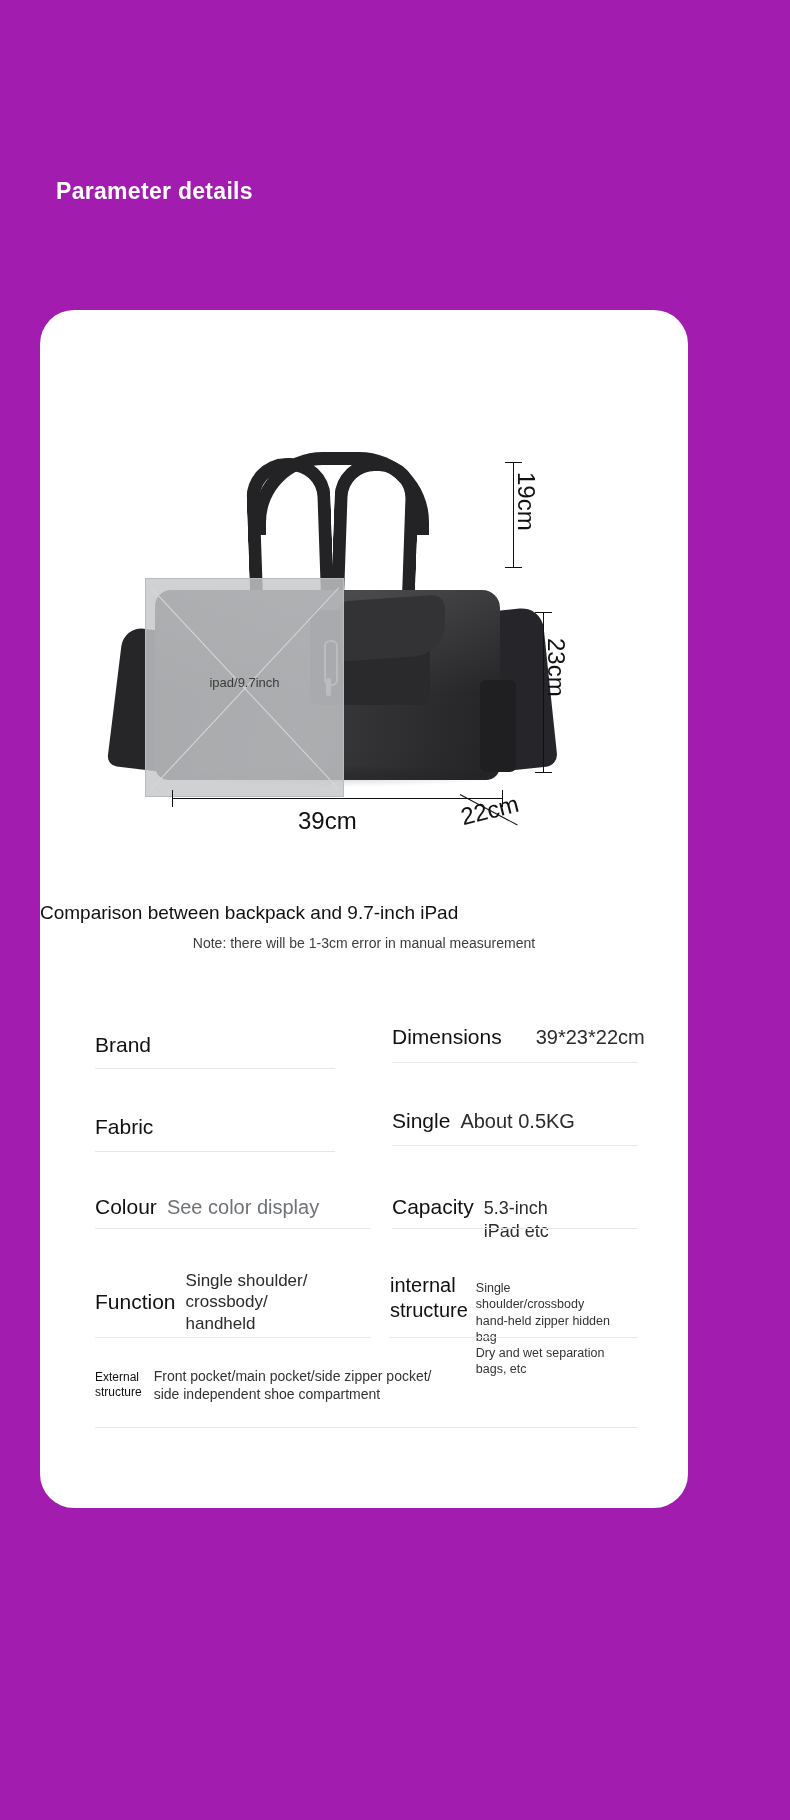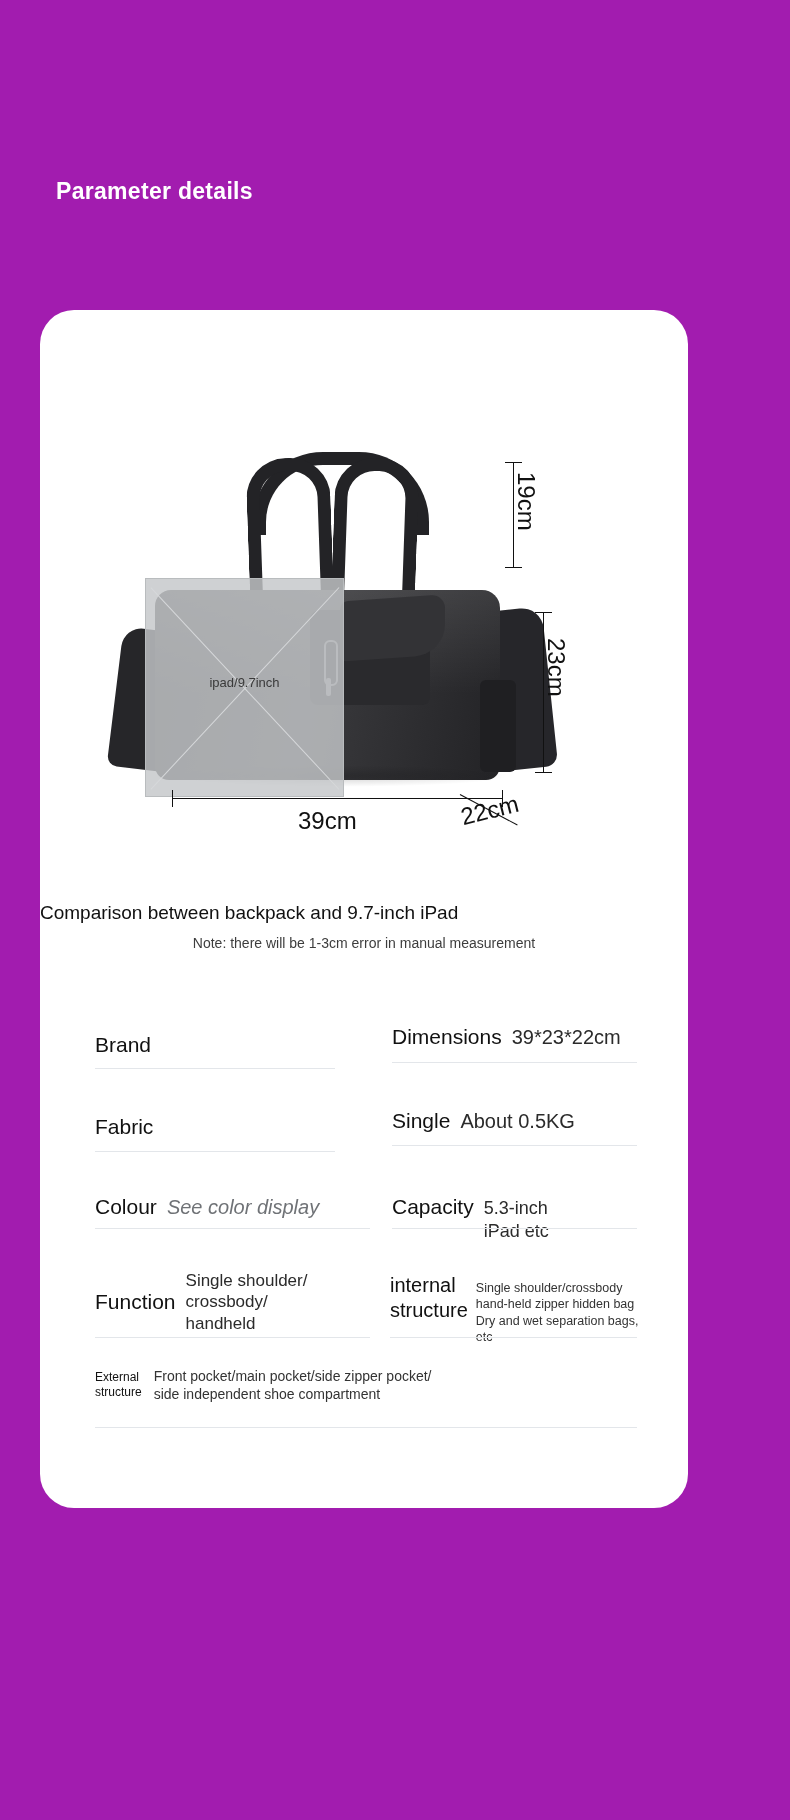--- a/index.html
+++ b/index.html
@@ -260,21 +260,20 @@
     color: #3d3d3d;
   }
 
   
   .specs {
     position: absolute;
     left: 0;
     top: 705px;
     width: 576px;
     height: 400px;
-    padding-left: 28px;
   }
   .srow {
     position: absolute;
     display: flex;
     align-items: baseline;
   }
   .slabel {
     font-size: 21px;
     color: #111;
     white-space: nowrap;
@@ -357,41 +356,41 @@
     </div>
 
     <div class="specs">
 
       <div class="srow" style="left:55px; top:18px;">
         <span class="slabel">Brand</span>
         <span class="svalue"></span>
       </div>
       <div class="underline" style="left:55px; top:53px; width:240px;"></div>
 
-      <div class="srow" style="left:352px; top:10px;">
+      <div class="srow" style="left:352px; top:10px;gap:24px;">
         <span class="slabel">Dimensions</span>
         <span class="svalue big">39*23*22cm</span>
       </div>
       <div class="underline" style="left:352px; top:47px; width:245px;"></div>
 
       <div class="srow" style="left:55px; top:100px;">
         <span class="slabel">Fabric</span>
         <span class="svalue"></span>
       </div>
       <div class="underline" style="left:55px; top:136px; width:240px;"></div>
 
       <div class="srow" style="left:352px; top:94px;">
         <span class="slabel">Single</span>
         <span class="svalue big">About 0.5KG</span>
       </div>
       <div class="underline" style="left:352px; top:130px; width:245px;"></div>
 
       <div class="srow" style="left:55px; top:180px;">
         <span class="slabel">Colour</span>
-        <span class="svalue big" style="color:#6f7276;font-style:italic;">See color display</span>
+        <span class="svalue big" style="color:#6f7276;">See color display</span>
       </div>
       <div class="underline" style="left:55px; top:213px; width:275px;"></div>
 
       <div class="srow" style="left:352px; top:180px;">
         <span class="slabel">Capacity</span>
         <span class="multi svalue" style="font-size:18px; color:#2b2b2b;">
           <span>5.3-inch</span><br>
           <span>iPad etc</span>
         </span>
       </div>

